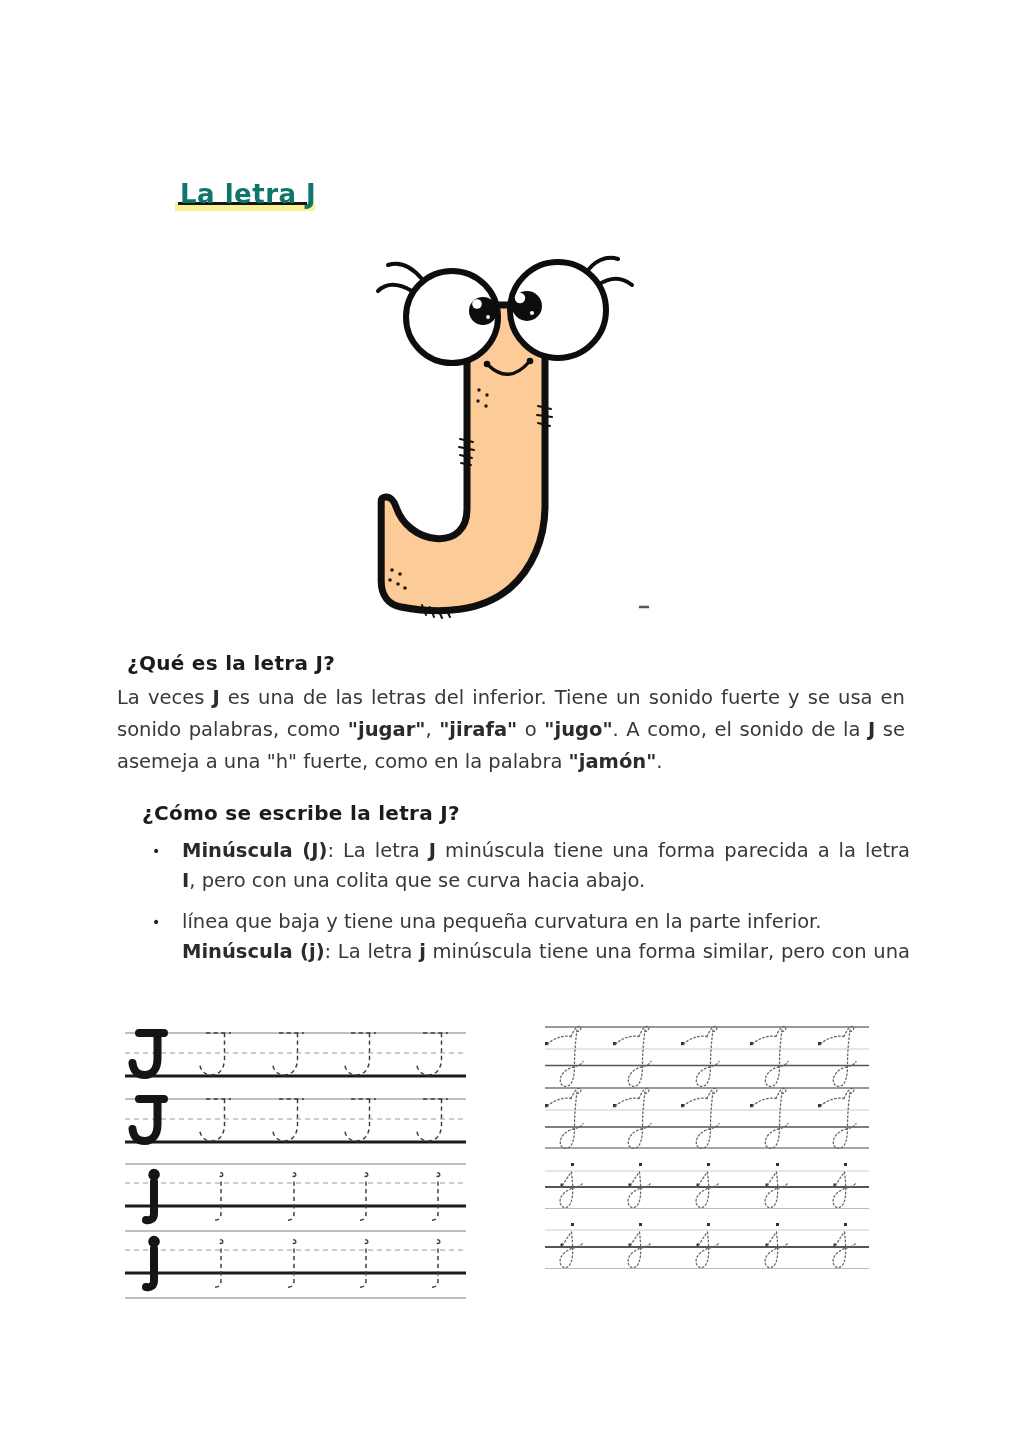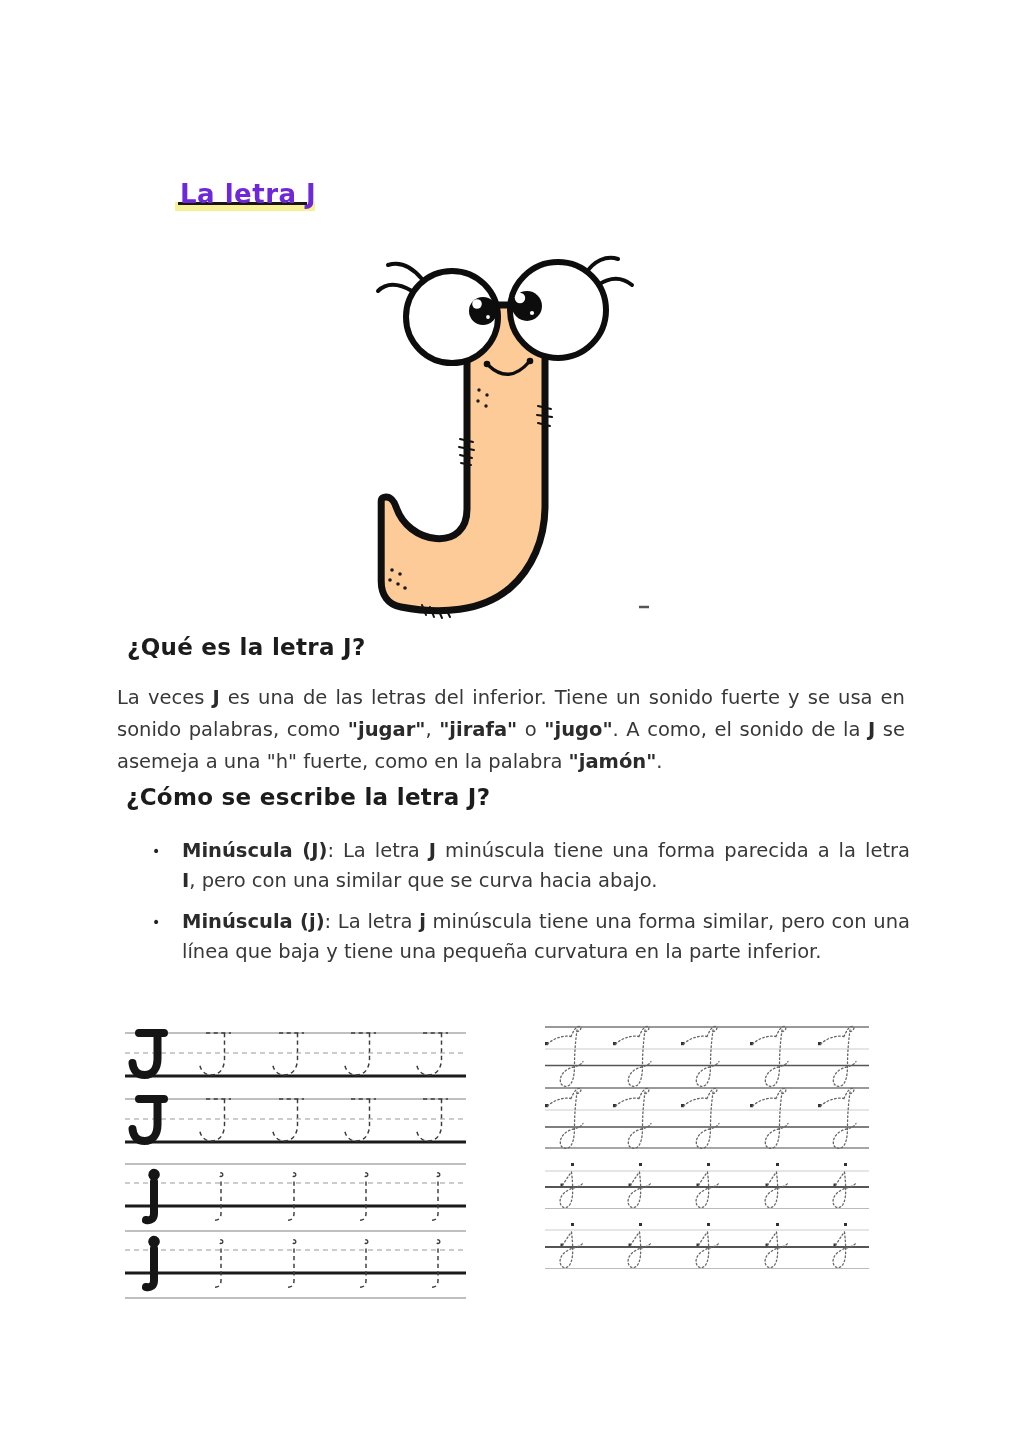--- a/index.html
+++ b/index.html
@@ -1,24 +1,24 @@
 <!DOCTYPE html>
 <html><head>
 <meta charset="utf-8">
 <style>
   html,body{margin:0;padding:0;}
   body{width:1018px;height:1440px;position:relative;background:#ffffff;
        font-family:"DejaVu Sans", sans-serif;color:#383838;overflow:hidden;}
   .abs{position:absolute;}
-  .title{left:180px;top:179px;font-size:26px;font-weight:700;color:#6d28d9;letter-spacing:.5px;z-index:3;}
+  .title{left:180px;top:179px;font-size:26px;font-weight:700;color:#0f766e;letter-spacing:.5px;z-index:3;}
   .title-hl{left:175px;top:202px;width:140px;height:9px;z-index:1;}
   .title-ul{left:178px;top:202px;width:129px;height:3px;background:#161616;z-index:2;}
-  .h2{font-size:23px;font-weight:700;color:#1c1c1c;letter-spacing:.3px;}
+  .h2{font-size:20px;font-weight:700;color:#1c1c1c;letter-spacing:.3px;margin-top:17px;}
   .h2.q1{left:127px;top:634px;}
-  .h2.q2{left:126px;top:784px;}
+  .h2.q2{left:142px;top:784px;}
   .para{left:117px;top:682px;width:788px;font-size:19.5px;line-height:32px;}
   .tline{text-align:justify;text-align-last:justify;white-space:normal;}
   .tline.tlast{text-align-last:left;}
   .b, .tline .b{font-weight:700;color:#2b2b2b;}
   .bullets{left:150px;top:836px;width:760px;}
   .bullet{position:relative;padding-left:32px;margin-bottom:11px;font-size:19.5px;line-height:30px;}
   .bullet .marker{position:absolute;left:2px;top:0px;font-size:14px;line-height:30px;color:#222;}
   svg .p-solid{fill:none;stroke:#151515;stroke-width:8;stroke-linecap:round;stroke-linejoin:round;}
   svg .p-dash{fill:none;stroke:#3c3c3c;stroke-width:1.45;stroke-dasharray:4.2 3.4;stroke-linecap:butt;}
 </style>
@@ -94,28 +94,28 @@
     <div class="tline"><span>sonido palabras, como </span><span class="b">"jugar"</span><span>, </span><span class="b">"jirafa"</span><span> o </span><span class="b">"jugo"</span><span>. A como, el sonido de la </span><span class="b">J</span><span> se</span></div>
     <div class="tline tlast"><span>asemeja a una "h" fuerte, como en la palabra </span><span class="b">"jamón"</span><span>.</span></div>
   </div>
 
 <div class="abs h2 q2">¿Cómo se escribe la letra J?</div>
 <div class="abs bullets">
   <div class="bullet">
     <span class="marker">•</span>
     <div>
         <div class="tline"><span class="b">Minúscula (J)</span><span>: La letra </span><span class="b">J</span><span> minúscula tiene una forma parecida a la letra</span></div>
-        <div class="tline tlast"><span class="b">I</span><span>, pero con una similar que se curva hacia abajo.</span></div>
+        <div class="tline tlast"><span class="b">I</span><span>, pero con una colita que se curva hacia abajo.</span></div>
       </div>
   </div>
   <div class="bullet">
     <span class="marker">•</span>
     <div>
+        <div class="tline tlast"><span>línea que baja y tiene una pequeña curvatura en la parte inferior.</span></div>
         <div class="tline"><span class="b">Minúscula (j)</span><span>: La letra </span><span class="b">j</span><span> minúscula tiene una forma similar, pero con una</span></div>
-        <div class="tline tlast"><span>línea que baja y tiene una pequeña curvatura en la parte inferior.</span></div>
       </div>
   </div>
 </div>
 
 <svg id="print-board" class="abs" style="left:122px;top:1025px;" width="348" height="282" viewBox="0 0 348 282">
   <defs>
     <path id="gJ" d="M -14 -41.5 L 11 -41.5 M 4.5 -41.5 L 4.5 -16 C 4.5 -6 -0.5 0.5 -8.5 0.5 C -15.5 0.5 -20 -4.5 -20.5 -11.5"></path>
     <path id="gj" d="M 2.8 -30 A 1.8 1.8 0 1 1 2.79 -30.1 M 1 -23 L 1 9 C 1 14 -2 16.5 -7 15.5"></path>
   </defs>
   <g>

